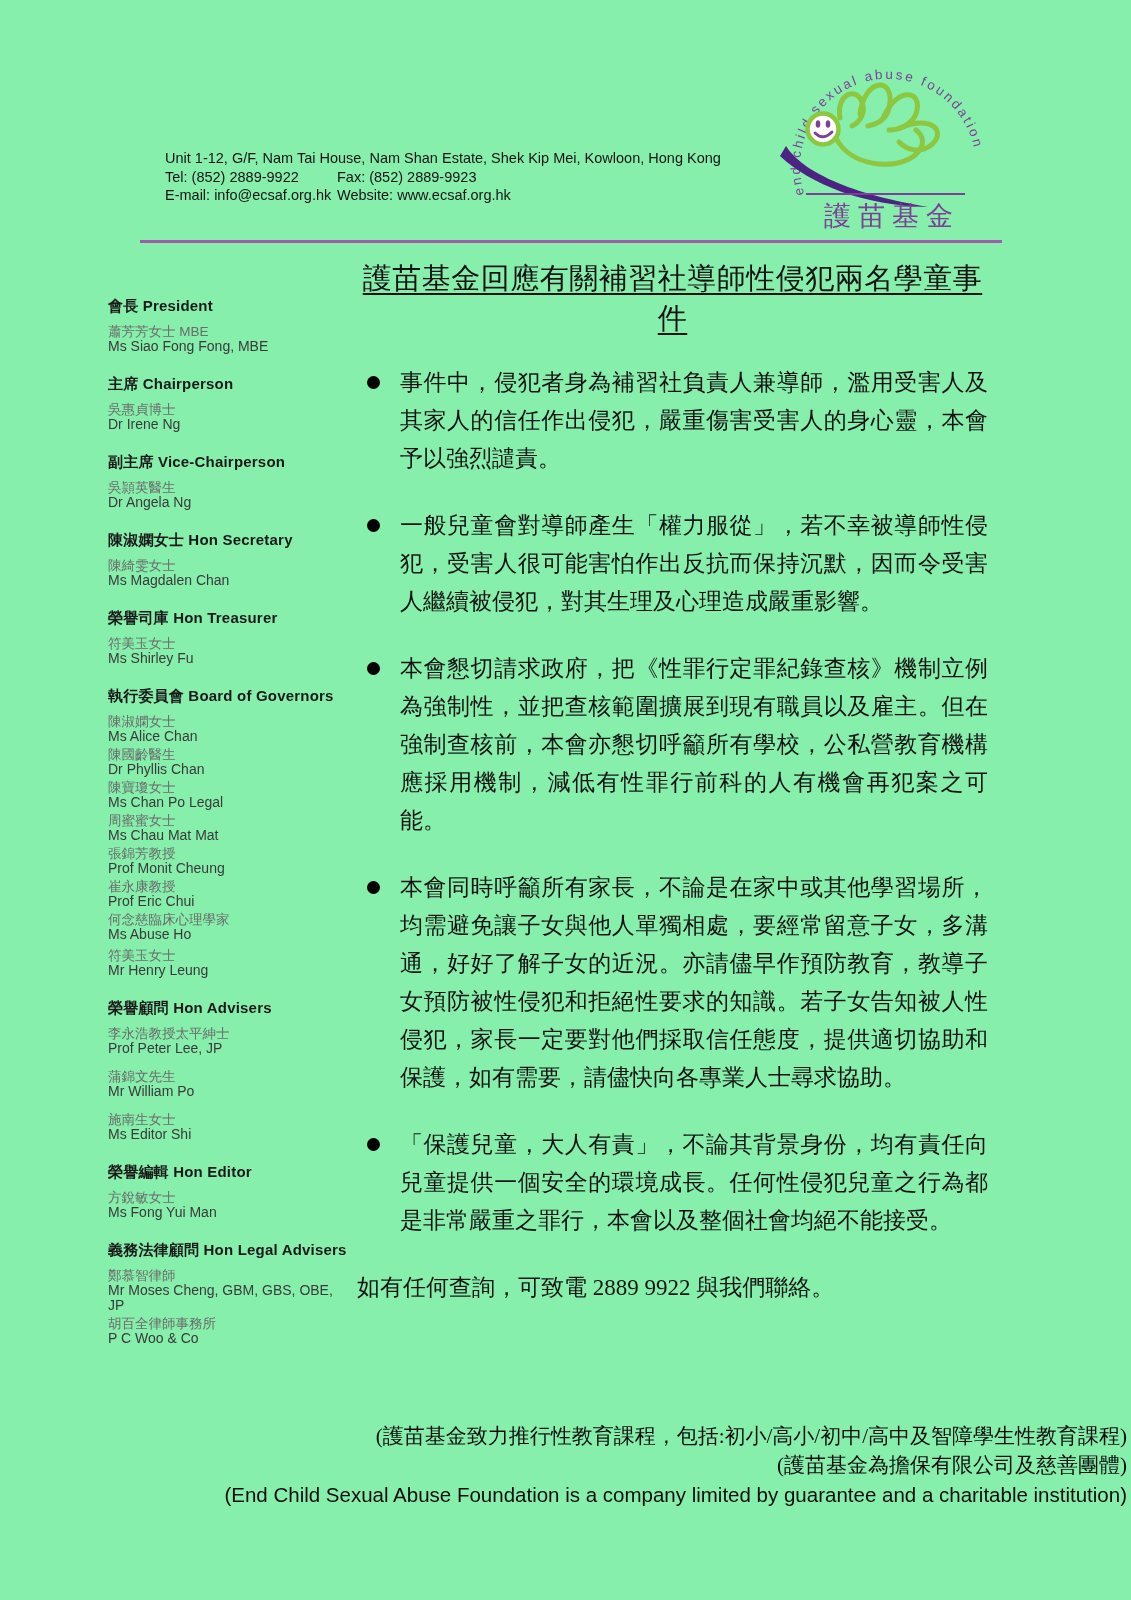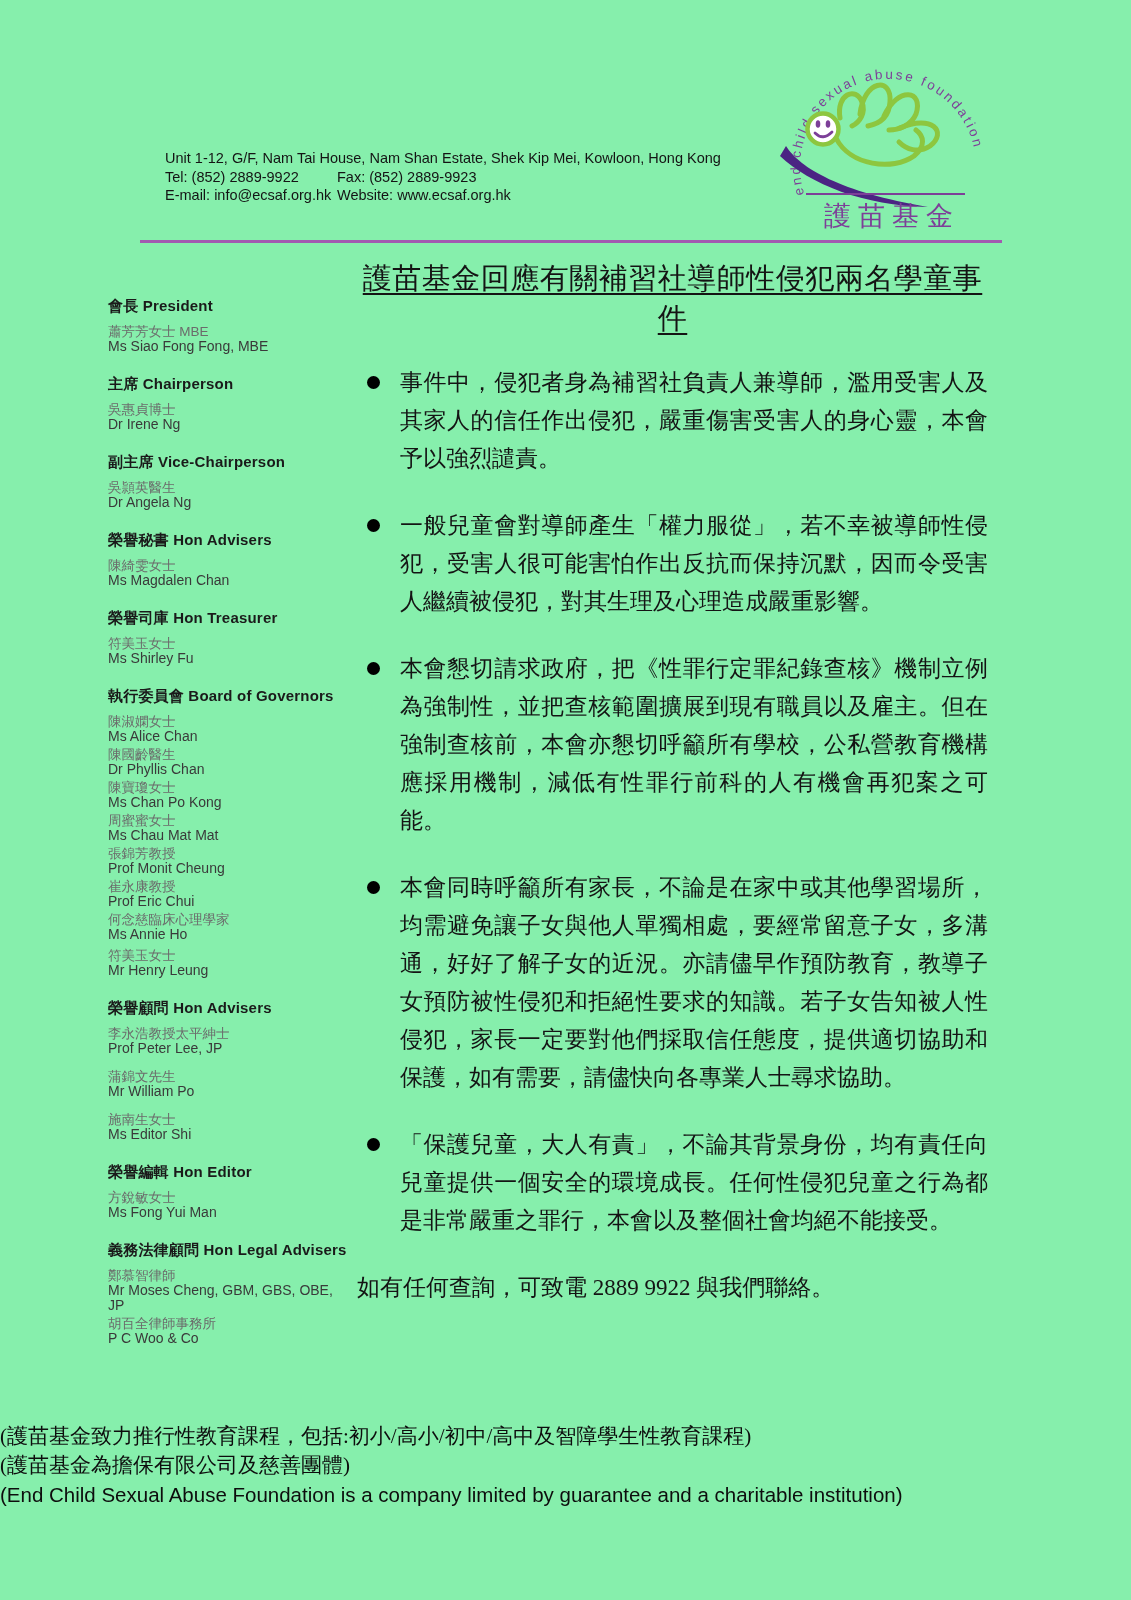--- a/index.html
+++ b/index.html
@@ -38,21 +38,21 @@
         font-family:"Liberation Serif","DejaVu Serif",serif;color:#141414;}
   .doc-title{font-size:29px;line-height:40px;text-align:center;letter-spacing:.5px;
         text-decoration:underline;text-underline-offset:5px;text-decoration-thickness:2px;}
   .intro{margin-top:35px;font-size:23px;line-height:38px;text-align:justify;}
   .blist{margin:26px 0 0 0;padding:0;list-style:none;}
   .blt{display:flex;margin-bottom:29px;}
   .blt .dot{flex:none;width:13px;height:13px;border-radius:50%;background:#000;margin:12px 0 0 10px;}
   .blt .txt{flex:1;margin-left:20px;font-size:23px;line-height:38px;text-align:justify;}
   .closing{margin-top:26px;font-size:23px;line-height:38px;}
   
-  .footer{position:absolute;left:0;top:1422px;width:1127px;text-align:left;color:#0d0d0d;}
+  .footer{position:absolute;left:0;top:1422px;width:1127px;text-align:right;color:#0d0d0d;}
   .footer .f-zh{font-family:"Liberation Serif","DejaVu Serif",serif;font-size:21px;line-height:29px;}
   .footer .f-en{font-family:"Liberation Sans",sans-serif;font-size:20.5px;line-height:29px;}
 </style>
 </head>
 <body>
 
 <div class="page">
 
   <div class="address">
     <div class="row">Unit 1-12, G/F, Nam Tai House, Nam Shan Estate, Shek Kip Mei, Kowloon, Hong Kong</div>
@@ -120,21 +120,21 @@
 
     <div class="sec">
       <h3>副主席 Vice-Chairperson</h3>
       <div class="m">
         <div class="zh">吳頴英醫生</div>
         <div class="en">Dr Angela Ng</div>
       </div>
     </div>
 
     <div class="sec gap-top">
-      <h3>榮譽秘書 Hon Advisers</h3>
+      <h3>陳淑嫻女士 Hon Secretary</h3>
       <div class="m">
         <div class="zh">陳綺雯女士</div>
         <div class="en">Ms Magdalen Chan</div>
       </div>
     </div>
 
     <div class="sec">
       <h3>榮譽司庫 Hon Treasurer</h3>
       <div class="m">
         <div class="zh">符美玉女士</div>
@@ -147,37 +147,37 @@
       <div class="m">
         <div class="zh">陳淑嫻女士</div>
         <div class="en">Ms Alice Chan</div>
       </div>
       <div class="m">
         <div class="zh">陳國齡醫生</div>
         <div class="en">Dr Phyllis Chan</div>
       </div>
       <div class="m">
         <div class="zh">陳寶瓊女士</div>
-        <div class="en">Ms Chan Po Kong</div>
+        <div class="en">Ms Chan Po Legal</div>
       </div>
       <div class="m">
         <div class="zh">周蜜蜜女士</div>
         <div class="en">Ms Chau Mat Mat</div>
       </div>
       <div class="m">
         <div class="zh">張錦芳教授</div>
         <div class="en">Prof Monit Cheung</div>
       </div>
       <div class="m">
         <div class="zh">崔永康教授</div>
         <div class="en">Prof Eric Chui</div>
       </div>
       <div class="m">
         <div class="zh">何念慈臨床心理學家</div>
-        <div class="en">Ms Annie Ho</div>
+        <div class="en">Ms Abuse Ho</div>
       </div>
       <div class="m gap6">
         <div class="zh">符美玉女士</div>
         <div class="en">Mr Henry Leung</div>
       </div>
     </div>
 
     <div class="sec">
       <h3>榮譽顧問 Hon Advisers</h3>
       <div class="m sp">

